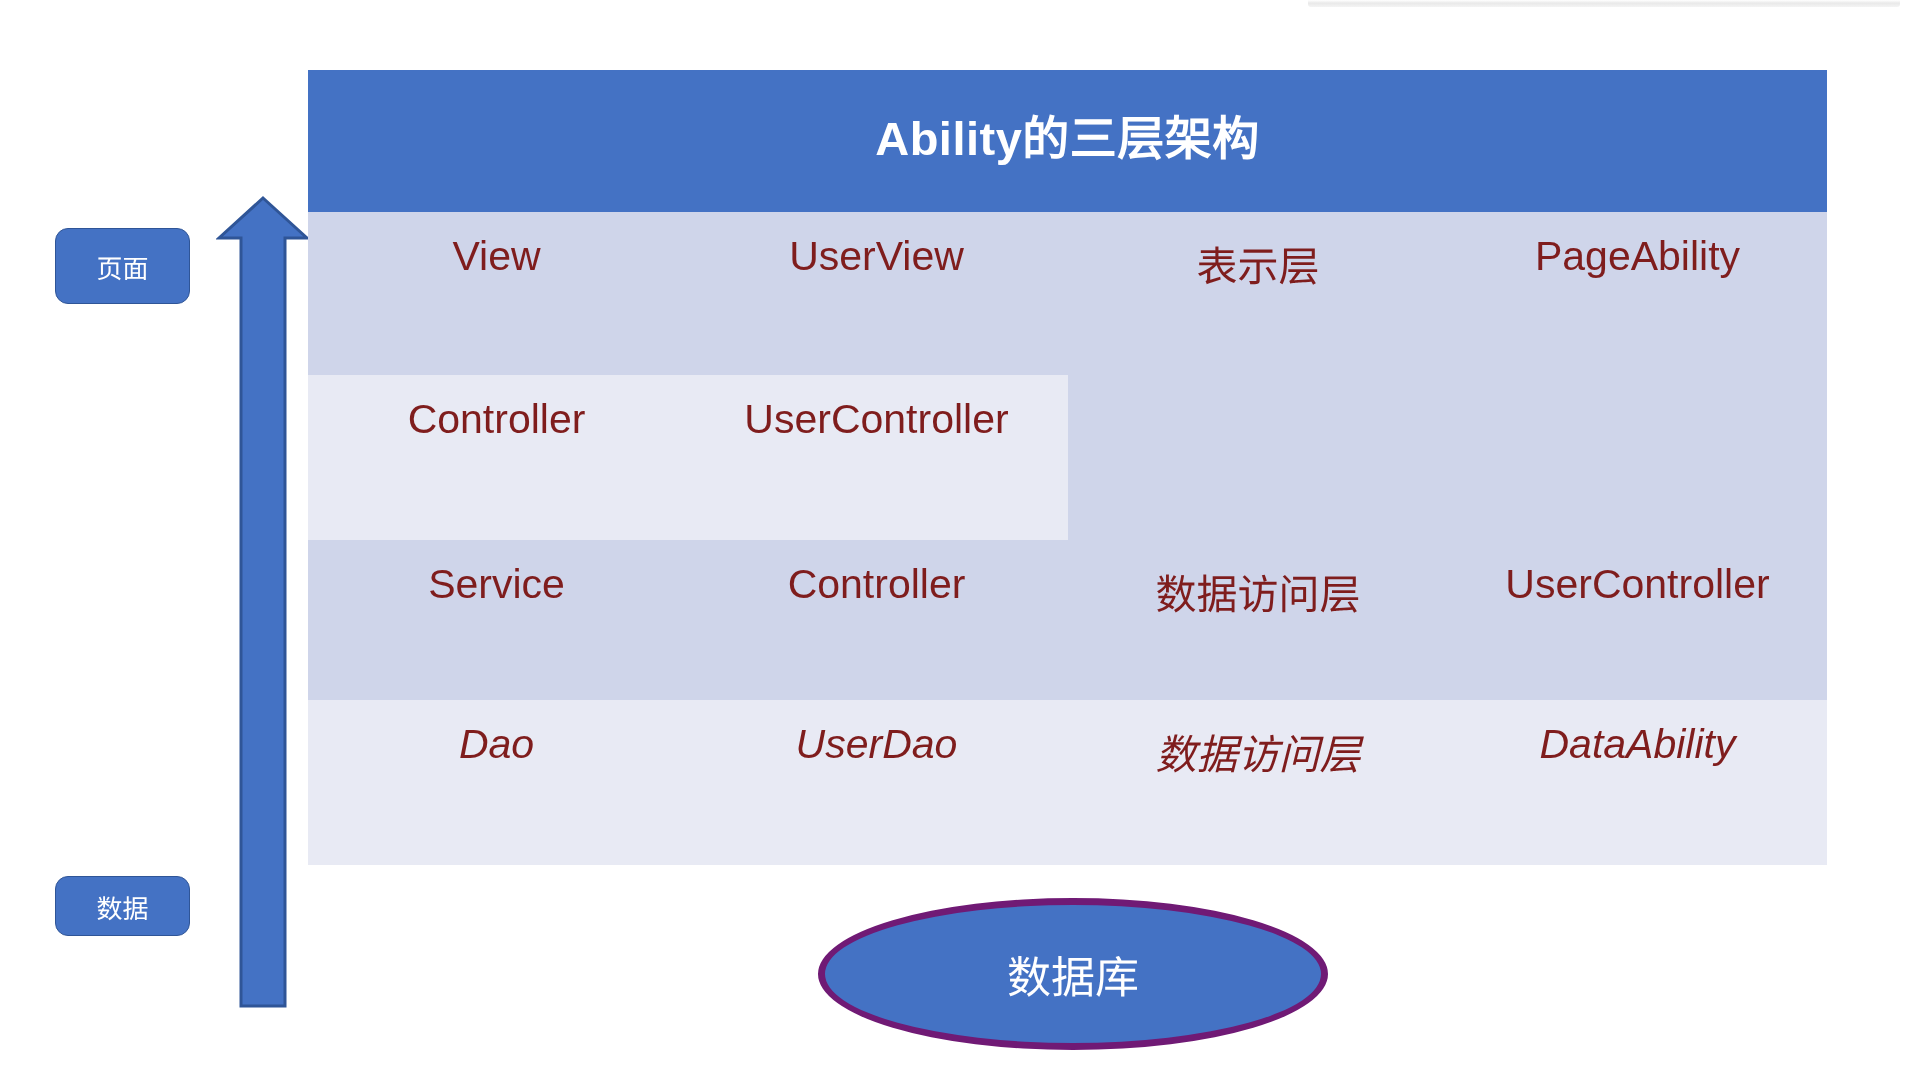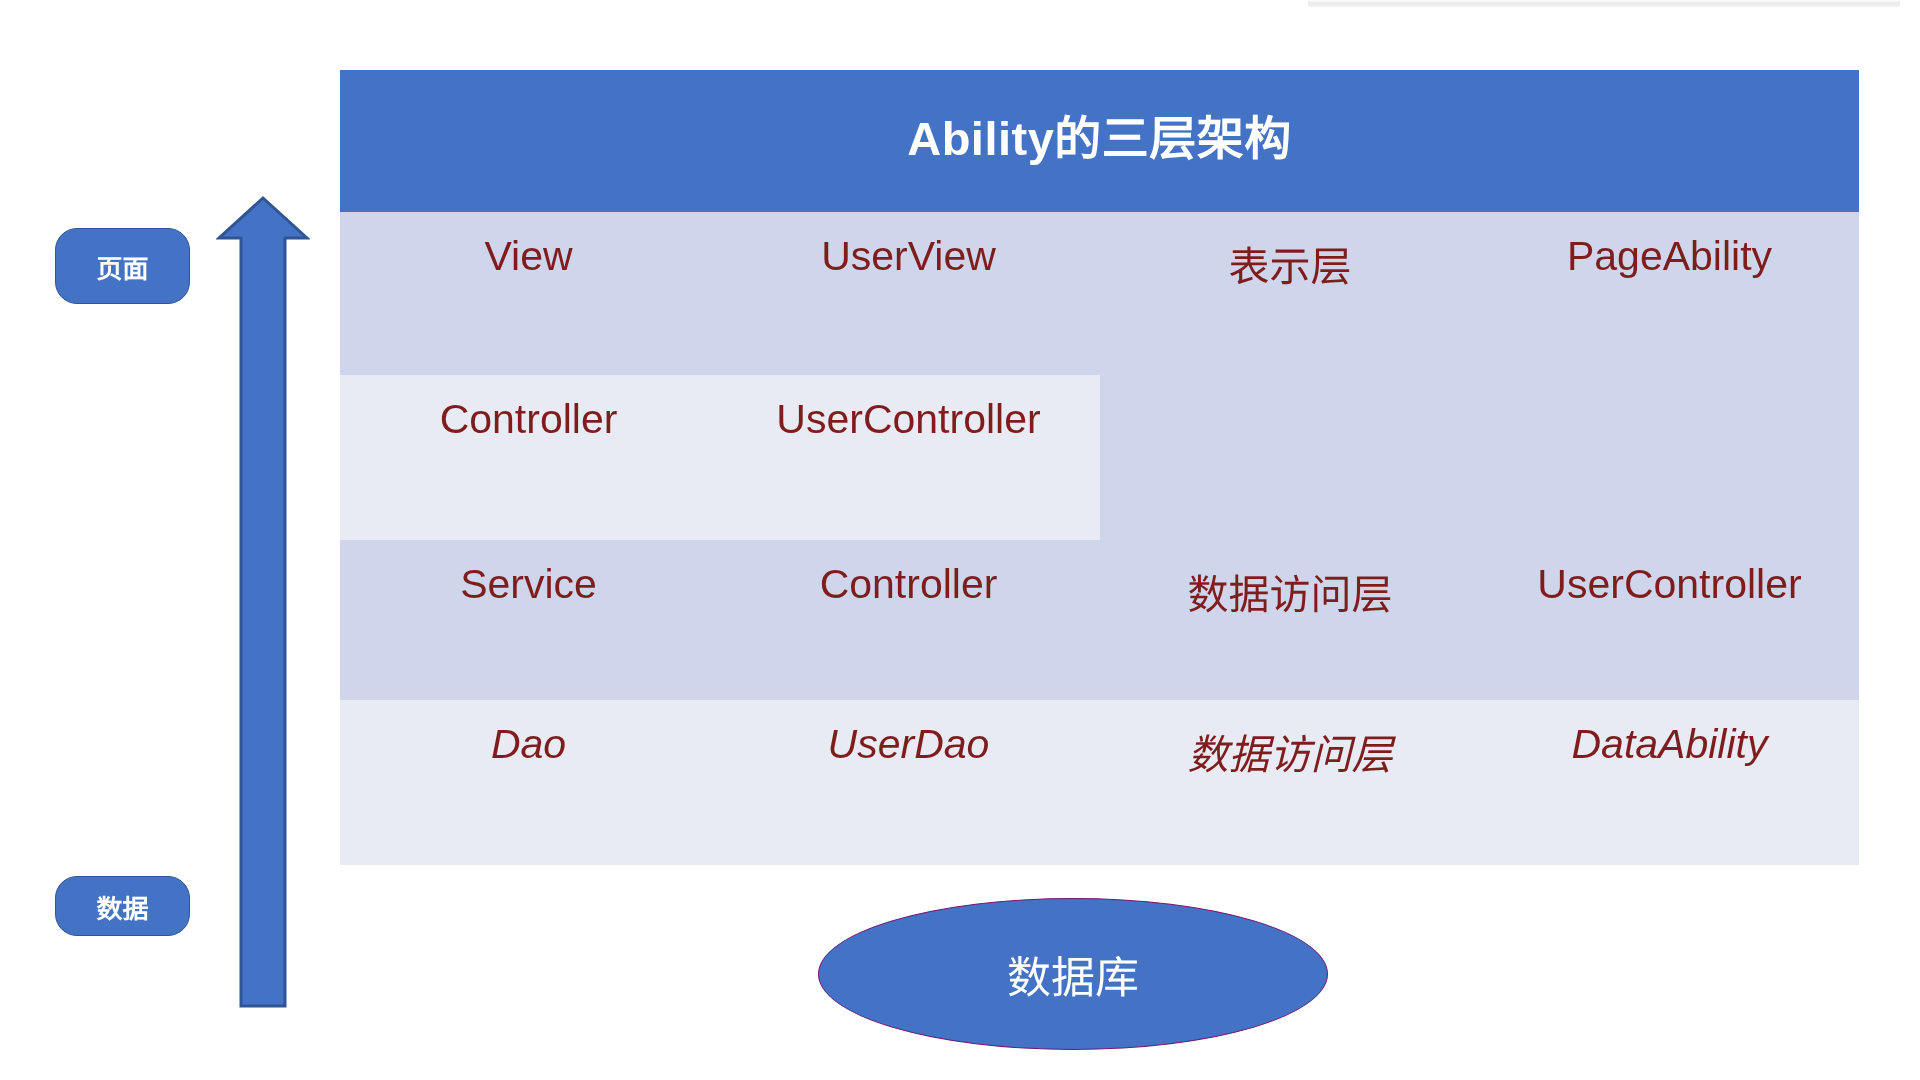--- a/index.html
+++ b/index.html
@@ -30,21 +30,20 @@
 
   
   .arch-table {
     position: absolute;
     left: 308px;
     top: 70px;
     width: 1519px;
     border-collapse: separate;
     border-spacing: 0;
     table-layout: fixed;
-    margin-left: 32px;
   }
   .arch-table td,
   .arch-table th {
     padding: 0;
     margin: 0;
     border: 0;
     text-align: center;
     vertical-align: top;
   }
 
@@ -87,41 +86,40 @@
     top: 192px;
     width: 94px;
     height: 820px;
   }
 
   
   .side-label {
     position: absolute;
     background: #4472C4;
     border: 1px solid #2F5597;
-    border-radius: 22px;
+    border-radius: 13px;
     color: #ffffff;
     font-size: 26px;
     display: flex;
     align-items: center;
     justify-content: center;
     box-sizing: border-box;
-    font-weight: bold;
   }
   .label-page { left: 55px;  top: 228px; width: 135px; height: 76px; }
   .label-data { left: 55px;  top: 876px; width: 135px; height: 60px; align-items: center; }
 
   
   .db-ellipse {
     position: absolute;
     left: 818px;
     top: 898px;
     width: 510px;
     height: 152px;
     background: #4472C4;
-    border: 1px solid #701a75;
+    border: 7px solid #701a75;
     border-radius: 50%;
     color: #ffffff;
     font-size: 44px;
     display: flex;
     align-items: center;
     justify-content: center;
     box-sizing: border-box;
   }
 </style>
 </head>

